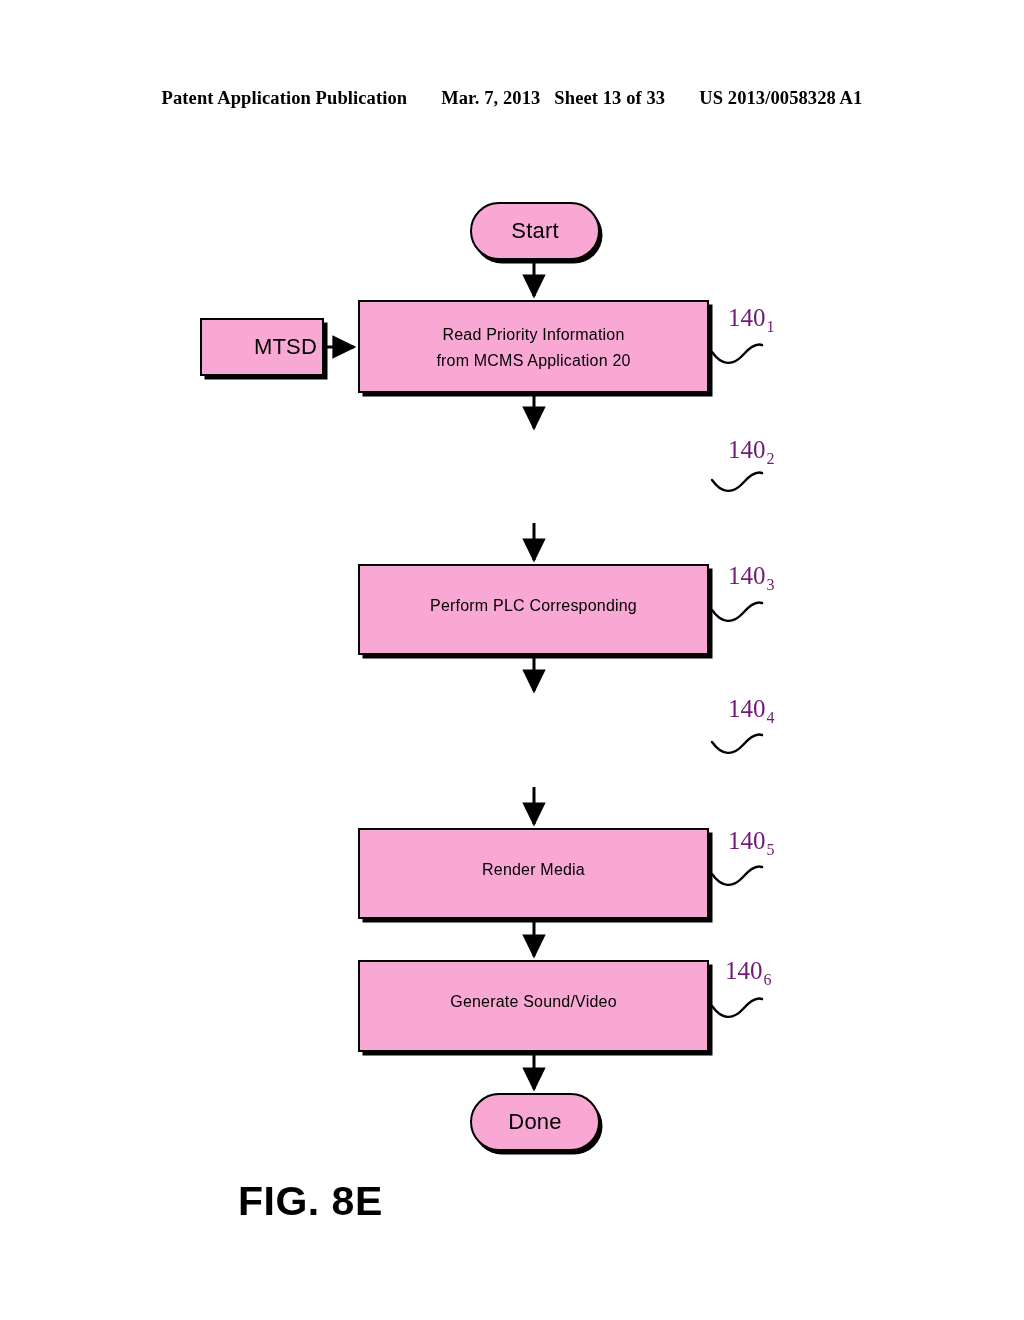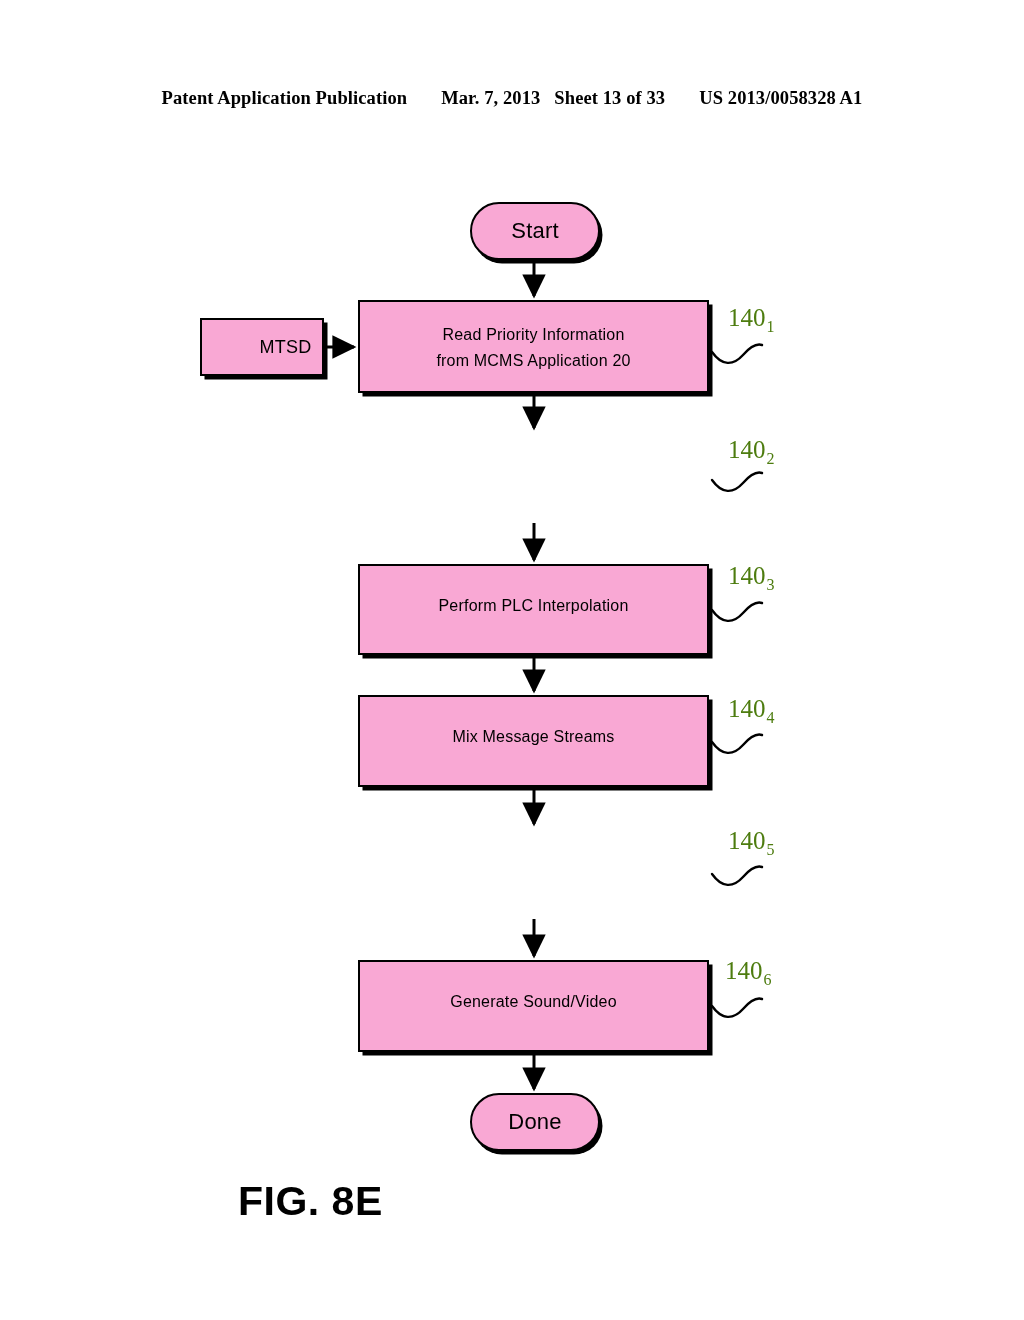--- a/index.html
+++ b/index.html
@@ -75,30 +75,30 @@
   .term .node-text {
     top: 50%;
     transform: translateY(-50%);
     font-size: 22px;
   }
 
   
   .side-box .node-text {
     top: 50%;
     transform: translateY(-50%);
-    font-size: 18px;
+    font-size: 22px;
     padding-left: 47px;
   }
 
   
   .ref {
     position: absolute;
     font-size: 24px;
     font-family: "Liberation Serif", serif;
-    color: #4d7c0f;
+    color: #701a75;
     white-space: nowrap;
     line-height: 1;
   }
   .ref .base { font-size: 25px; }
   .ref .sub {
     font-size: 16px;
     vertical-align: -6px;
     margin-left: 1px;
   }
 
@@ -176,33 +176,33 @@
   </div>
   <div class="ref" style="left:728px; top:305px;">
     <span class="base">140</span><span class="sub">1</span>
   </div>
 
   <div class="ref" style="left:728px; top:437px;">
     <span class="base">140</span><span class="sub">2</span>
   </div>
 
   <div class="node proc" style="left:358px; top:564px; width:351px; height:91px;">
-    <div class="node-text single">Perform PLC Interpolation</div>
+    <div class="node-text single">Perform PLC Corresponding</div>
   </div>
   <div class="ref" style="left:728px; top:563px;">
     <span class="base">140</span><span class="sub">3</span>
   </div>
 
-  <div class="node proc" style="left:358px; top:695px; width:351px; height:92px;">
-    <div class="node-text single">Mix Message Streams</div>
-  </div>
   <div class="ref" style="left:728px; top:696px;">
     <span class="base">140</span><span class="sub">4</span>
   </div>
 
+  <div class="node proc" style="left:358px; top:828px; width:351px; height:91px;">
+    <div class="node-text single">Render Media</div>
+  </div>
   <div class="ref" style="left:728px; top:828px;">
     <span class="base">140</span><span class="sub">5</span>
   </div>
 
   <div class="node proc" style="left:358px; top:960px; width:351px; height:92px;">
     <div class="node-text single">Generate Sound/Video</div>
   </div>
   <div class="ref" style="left:725px; top:958px;">
     <span class="base">140</span><span class="sub">6</span>
   </div>

